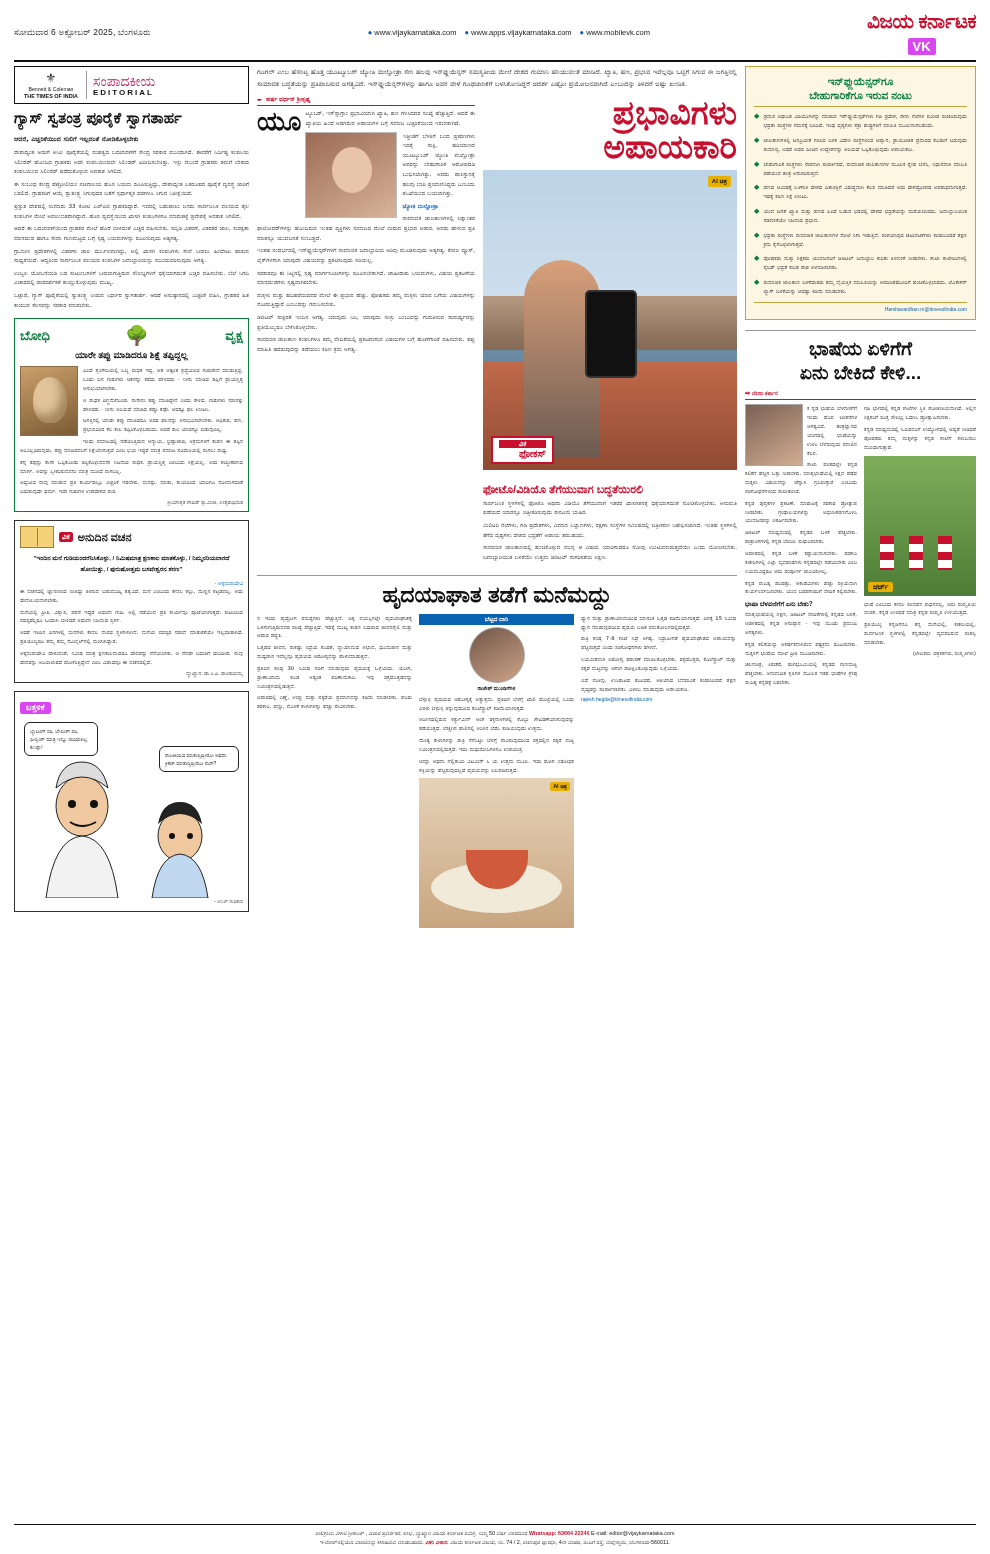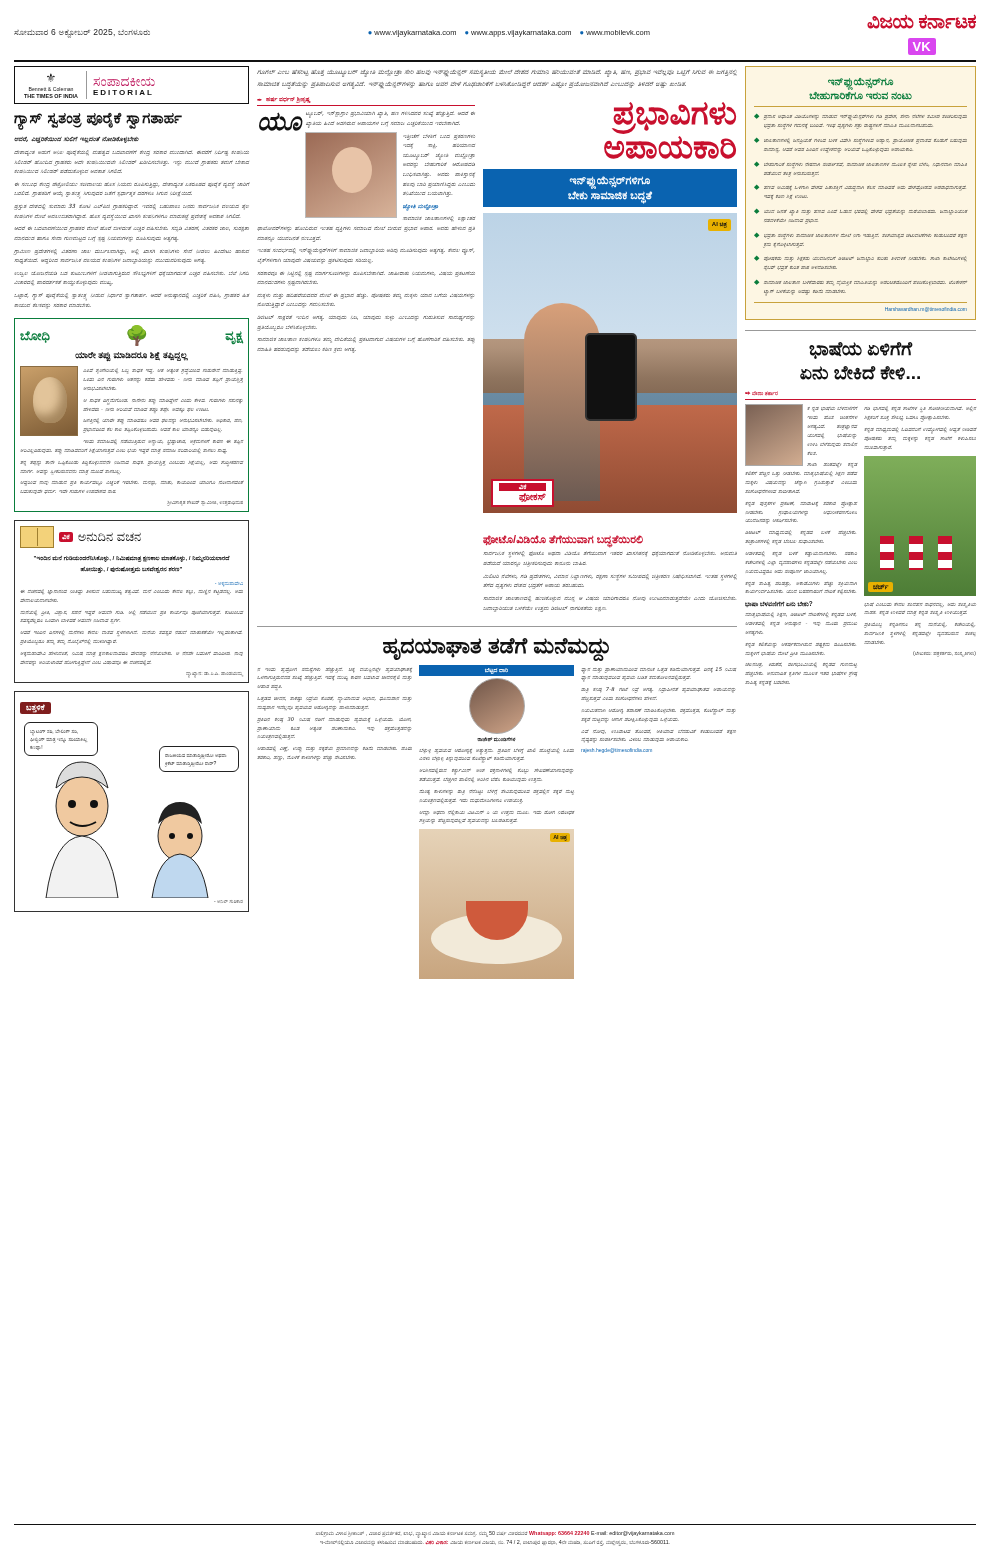--- a/index.html
+++ b/index.html
@@ -29,21 +29,20 @@
   .cols { display:flex; gap:8px; height: 1452px; }
   .col-left { width: 243px; }
   .col-mid  { width: 480px; }
   .col-right{ width: 235px; }
 
   
   .ktext {
     font-size: 5.6px; line-height: 1.72; text-align: justify; color:#1c1c1c;
     letter-spacing: .05px; word-spacing: .3px;
     font-family: "DejaVu Sans", sans-serif;
-    font-style: italic;
   }
   .ktext.small { font-size:5.2px; line-height:1.7; }
   .ktext p { margin: 0 0 3px 0; }
 
   
   .edit-head {
     border: 1.5px solid #111; display:flex; align-items:center; gap:6px;
     padding:4px 6px; margin-bottom:5px;
   }
   .toi-logo { font-size:5.2px; line-height:1.25; text-align:center; border-right:1px solid #999; padding-right:5px; width:66px;}
@@ -67,27 +66,27 @@
   .bodhi-img::after{content:""; position:absolute; left:12px; top:10px; width:34px;height:46px;
     border-radius:50% 50% 45% 45%; background:#e2c49a; box-shadow:inset -6px -8px 10px rgba(90,60,20,.45);}
   .sign { text-align:right; font-size:5.2px; color:#333; margin-top:3px; }
 
   
   .vachana-box { border:1px solid #333; margin-top:8px; padding:5px; }
   .vachana-head { display:flex; align-items:center; gap:5px; }
   .book-ico { width:34px; height:22px; background:#f3d27a; border:1px solid #a08030; position:relative;}
   .book-ico::before{content:""; position:absolute; left:50%; top:1px; bottom:1px; width:1px; background:#a08030;}
   .vk-chip { background:#c8102e; color:#fff; font-weight:bold; font-size:7px; padding:1px 3px; border-radius:2px;}
-  .vachana-title { font-weight:normal; font-size:13px; }
+  .vachana-title { font-weight:bold; font-size:11px; }
   .verse { font-size:6.2px; line-height:1.75; text-align:center; margin:5px 2px; font-weight:bold;}
   .verse-src { text-align:right; font-size:5.2px; color:#0a63b0; }
 
   
   .cartoon-box { border:1px solid #333; margin-top:8px; padding:4px 5px 6px; }
-  .cartoon-tag { background:#7f1d1d; color:#fff; display:inline-block; font-size:8px;
+  .cartoon-tag { background:#d946ef; color:#fff; display:inline-block; font-size:8px;
      font-weight:bold; padding:1px 6px; border-radius:2px;}
   .cartoon-stage { position:relative; height:180px; margin-top:4px; }
   .bubble { position:absolute; background:#fff; border:1px solid #222; border-radius:6px;
      font-size:5px; line-height:1.6; padding:4px 5px; }
   .bubble.b1 { left:4px; top:4px; width:74px; }
   .bubble.b2 { right:4px; top:28px; width:80px; }
   .cart-sign { text-align:right; font-size:5px; color:#444; }
 
   
   .lead-top { font-size:6.6px; line-height:1.85; text-align:justify; margin-bottom:6px; }
@@ -114,21 +113,21 @@
   .photo-main .person { position:absolute; left:16%; bottom:4%; width:30%; height:66%;
      background:linear-gradient(#d8a07a,#6c5a52); border-radius:40px 40px 0 0; }
   .photo-main .phone { position:absolute; left:40%; top:40%; width:52px; height:88px;
      background:#111; border:2px solid #333; border-radius:5px; }
   .ai-badge { position:absolute; right:6px; top:6px; background:#e8b100; color:#111;
      font-size:6px; font-weight:bold; padding:2px 4px; border-radius:2px; text-align:center; line-height:1.2;}
   .focus-badge { position:absolute; left:8px; bottom:6px; background:#fff; border:2px solid #c8102e;
      padding:2px 6px; text-align:center; }
   .focus-badge .vkm { background:#c8102e; color:#fff; font-size:7px; font-weight:bold; padding:0 3px; }
   .focus-badge .fw { color:#c8102e; font-weight:bold; font-size:10px;padding-left:20px; }
-  .cap-title { color:#c8102e; font-weight:bold; font-size:11px; margin:20px 0 3px; }
+  .cap-title { color:#c8102e; font-weight:bold; font-size:11px; margin:13px 0 3px; }
 
   
   .side-box { border:1px solid #c8a23c; background:#fdf6e3; padding:7px 8px; }
   .side-title { color:#0a7d3c; font-weight:bold; font-size:10.5px; text-align:center; line-height:1.35;
      border-bottom:1px solid #c8a23c; padding-bottom:4px; margin-bottom:5px;}
   .bullet { display:flex; gap:4px; margin-bottom:6px; }
   .bullet .dot { color:#0a7d3c; font-size:7px; line-height:1.4; }
   .side-mail { font-size:5px; color:#0a63b0; text-align:right; border-top:1px solid #c8a23c; padding-top:3px;}
   .lower-mid { width:480px; }
   .head2 { font-weight:bold; font-size:22px; text-align:center; line-height:1.2; margin-bottom:5px;}
@@ -291,24 +290,20 @@
             <p>ಸರಕಾರವೂ ಈ ನಿಟ್ಟಿನಲ್ಲಿ ಸ್ಪಷ್ಟ ಮಾರ್ಗಸೂಚಿಗಳನ್ನು ರೂಪಿಸಬೇಕಾಗಿದೆ. ಜಾಹೀರಾತು ನಿಯಮಗಳು, ವಿಷಯ ಪ್ರಕಟಣೆಯ ಮಾನದಂಡಗಳು ಸ್ಪಷ್ಟವಾಗಿರಬೇಕು.</p>
             <p>ಮಕ್ಕಳು ಮತ್ತು ಹದಿಹರೆಯದವರ ಮೇಲೆ ಈ ಪ್ರಭಾವ ಹೆಚ್ಚು. ಪೋಷಕರು ತಮ್ಮ ಮಕ್ಕಳು ಯಾವ ಬಗೆಯ ವಿಷಯಗಳನ್ನು ನೋಡುತ್ತಿದ್ದಾರೆ ಎಂಬುದನ್ನು ಗಮನಿಸಬೇಕು.</p>
             <p>ಡಿಜಿಟಲ್‌ ಸಾಕ್ಷರತೆ ಇಂದಿನ ಅಗತ್ಯ. ಯಾವುದು ನಿಜ, ಯಾವುದು ಸುಳ್ಳು ಎಂಬುದನ್ನು ಗುರುತಿಸುವ ಸಾಮರ್ಥ್ಯವನ್ನು ಪ್ರತಿಯೊಬ್ಬರೂ ಬೆಳೆಸಿಕೊಳ್ಳಬೇಕು.</p>
             <p>ಸಾಮಾಜಿಕ ಜಾಲತಾಣ ಕಂಪನಿಗಳೂ ತಮ್ಮ ವೇದಿಕೆಯಲ್ಲಿ ಪ್ರಕಟವಾಗುವ ವಿಷಯಗಳ ಬಗ್ಗೆ ಹೊಣೆಗಾರಿಕೆ ವಹಿಸಬೇಕು. ತಪ್ಪು ಮಾಹಿತಿ ಹರಡುವುದನ್ನು ತಡೆಯಲು ಕಠಿಣ ಕ್ರಮ ಅಗತ್ಯ.</p>
           </div>
         </div>
 
         <div class="lead-right">
           <div class="big-head">ಪ್ರಭಾವಿಗಳು</div>
           <div class="big-head">ಅಪಾಯಕಾರಿ</div>
-          <div class="blue-band">
-            <div>ಇನ್‌ಫ್ಲುಯೆನ್ಸರ್‌ಗಳಿಗೂ</div>
-            <div>ಬೇಕು ಸಾಮಾಜಿಕ ಬದ್ಧತೆ</div>
-          </div>
           <div class="photo-main">
             <div class="bridge"></div>
             <div class="deck"></div>
             <div class="person"></div>
             <div class="phone"></div>
             <div class="ai-badge">AI ಚಿತ್ರ</div>
             <div class="focus-badge">
               <div class="vkm">ವಿಕ</div>
               <div class="fw">ಫೋಕಸ್‌</div>
             </div>

